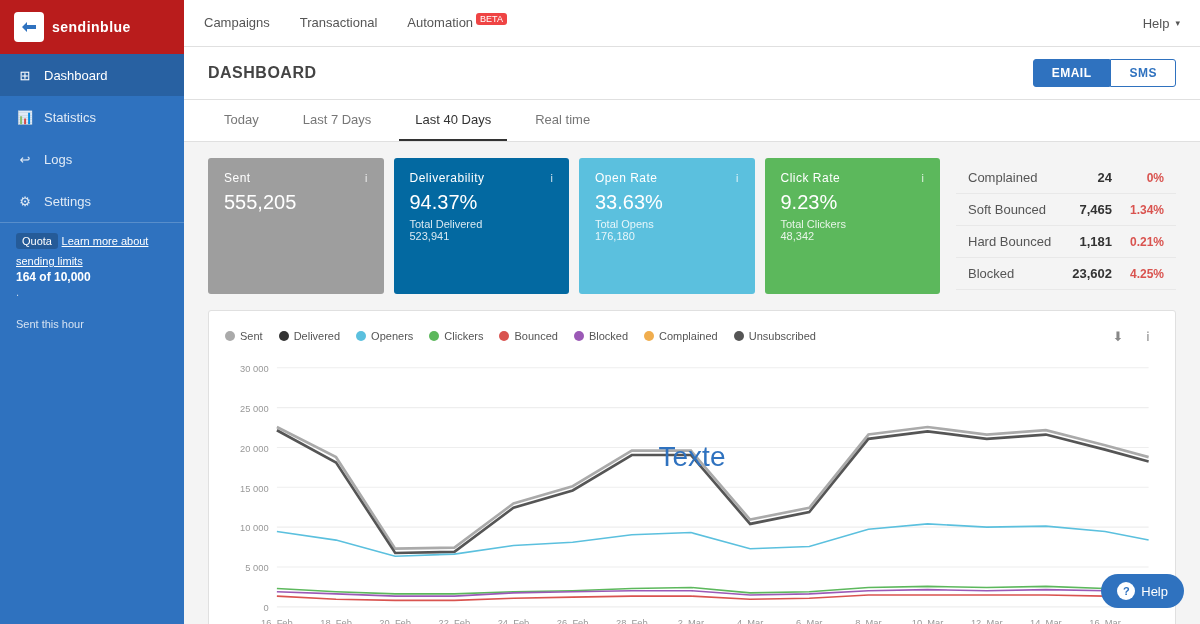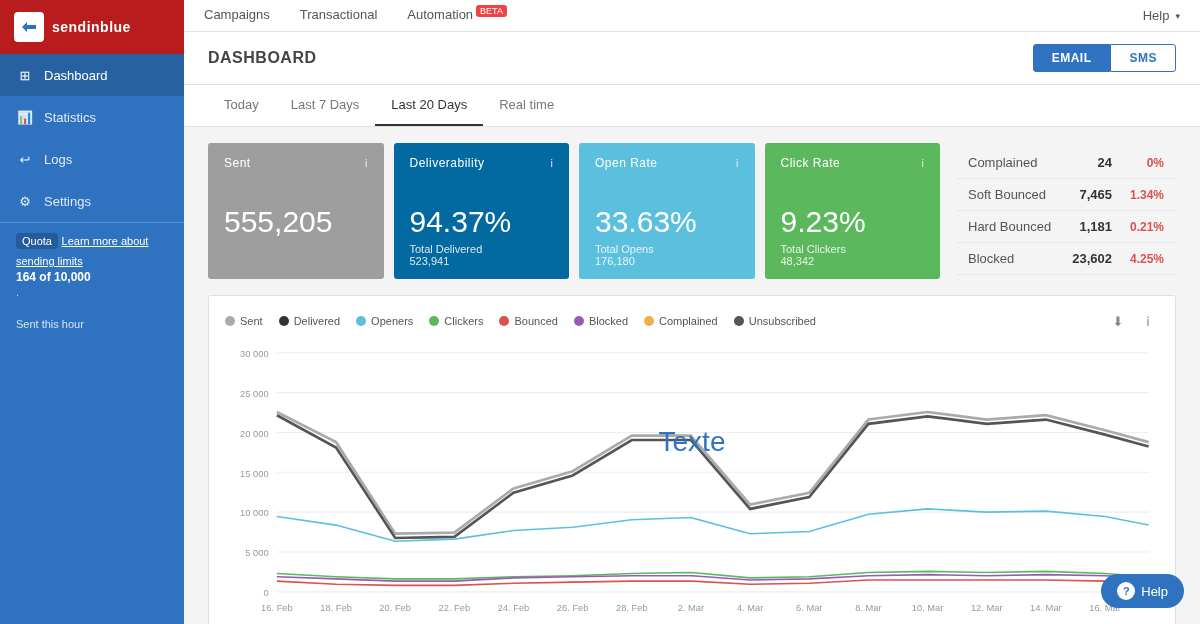--- a/index.html
+++ b/index.html
@@ -86,21 +86,21 @@
     #main {
       flex: 1;
       display: flex;
       flex-direction: column;
       overflow: hidden;
     }
 
     
     #topnav {
       background: #fff;
-      height: 32px;
+      height: 47px;
       display: flex;
       align-items: center;
       padding: 10px 20px;
       gap: 30px;
       border-bottom: 1px solid #e0e0e0;
       position: relative;
       z-index: 10;
     }
     .topnav-item {
       color: #555;
@@ -170,21 +170,21 @@
       color: #2f72bf;
     }
     .tab-btn:first-child { border-radius: 3px 0 0 3px; }
     .tab-btn:last-child { border-radius: 0 3px 3px 0; }
 
     
     .date-tabs {
       background: #fff;
       padding: 0 24px;
       display: flex;
-      gap: 0;
+      gap: 12px;
       border-bottom: 1px solid #e0e0e0;
     }
     .date-tab {
       padding: 12px 16px;
       font-size: 13px;
       color: #777;
       cursor: pointer;
       border-bottom: 2px solid transparent;
     }
     .date-tab.active {
@@ -215,24 +215,23 @@
       font-size: 12px;
       font-weight: 500;
       letter-spacing: 0.5px;
     }
     .stat-card-info {
       color: rgba(255,255,255,0.8);
       font-size: 11px;
     }
     .stat-card-value {
       color: #fff;
-      font-size: 30px;
+      font-size: 20px;
       font-weight: 300;
       margin-bottom: 4px;
-      margin-top: 29px;
     }
     .stat-card-sub {
       color: rgba(255,255,255,0.85);
       font-size: 11px;
       display: flex;
       justify-content: space-between;
       flex-direction: column;
     }
 
     
@@ -411,21 +410,21 @@
       <span class="dash-title">DASHBOARD</span>
       <div class="tab-buttons">
         <button class="tab-btn active">EMAIL</button>
         <button class="tab-btn">SMS</button>
       </div>
     </div>
 
     <div class="date-tabs">
       <span class="date-tab">Today</span>
       <span class="date-tab">Last 7 Days</span>
-      <span class="date-tab active">Last 20 Days</span>
+      <span class="date-tab active">Last 40 Days</span>
       <span class="date-tab">Real time</span>
     </div>
 
     <div class="stats-area">
       <div class="stats-cards">
 
         <div class="stat-card sent">
           <div class="stat-card-header">
             <span class="stat-card-title">Sent</span>
             <span class="stat-card-info">ℹ</span>

